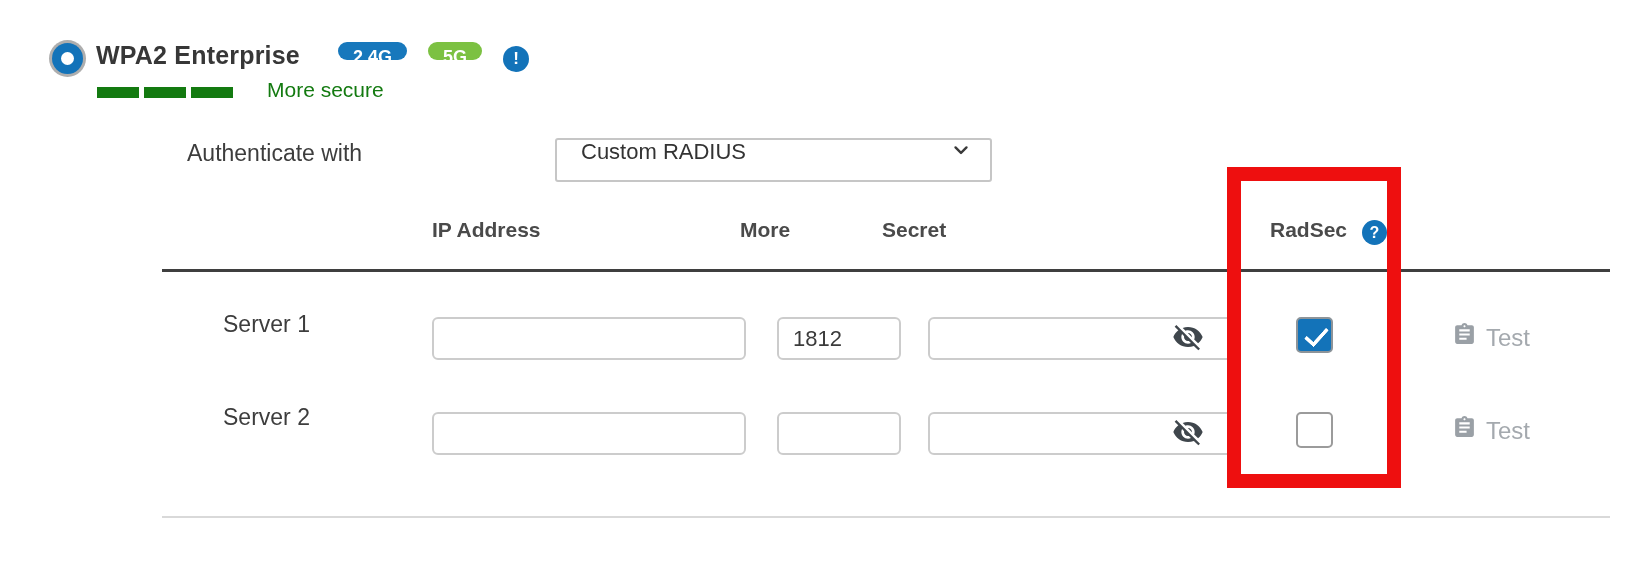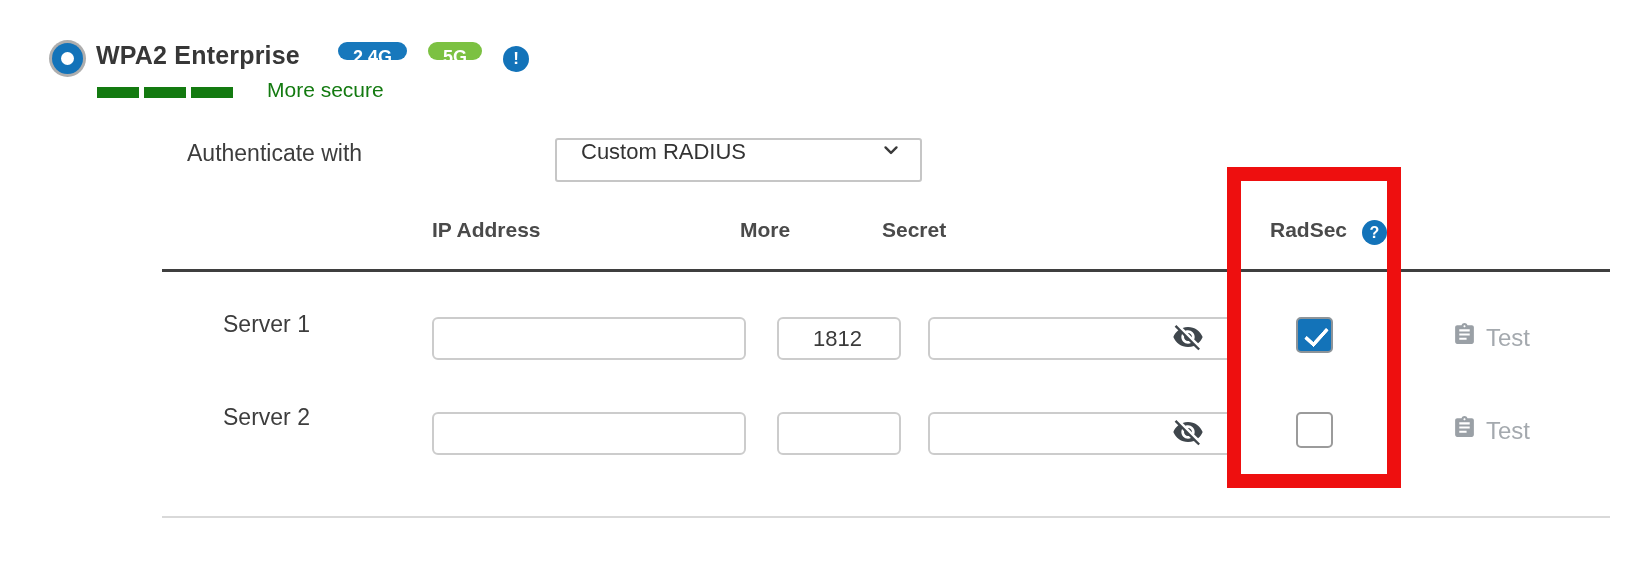--- a/index.html
+++ b/index.html
@@ -31,21 +31,21 @@
     background:#1373b9; color:#fff; font-weight:700; font-size:17px;
     text-align:center; line-height:26px; cursor:pointer;
   }
   .bars { position:absolute; left:97px; top:87px; display:flex; gap:5px; }
   .bar { width:42px; height:11px; background:#137a10; }
   .more-secure { position:absolute; left:267px; top:78px; font-size:21px; color:#137a10; }
 
   
   .auth-label { position:absolute; left:187px; top:140px; font-size:23px; color:#3d3d3d; }
   .select-box {
-    position:absolute; left:555px; top:138px; width:367px; height:44px;
+    position:absolute; left:555px; top:138px; width:437px; height:44px;
     border:2px solid #c6c6c6; border-radius:3px; background:#fff;
     display:flex; align-items:center; padding:0 18px 16px 24px; cursor:pointer;
   }
   .select-box .sel-text { flex:1; font-size:22px; color:#333; }
   .select-box svg { flex:none; }
 
   
   .th { position:absolute; top:218px; font-size:21px; font-weight:700; color:#4a4a4a; }
   .th-ip { left:432px; } .th-port { left:740px; } .th-secret { left:882px; }
   .th-radsec { left:1270px; }
@@ -58,21 +58,21 @@
   .bottom-divider { position:absolute; left:162px; top:516px; width:1448px; height:2px; background:#d9d9d9; }
 
   
   .row-label { position:absolute; left:187px; font-size:23px; color:#3d3d3d;margin-left:36px; }
   .txt-input {
     position:absolute; height:43px; border:2px solid #cccccc; border-radius:6px;
     background:#fff; font-family:"Liberation Sans", sans-serif; font-size:22px;
     color:#3b3b3b; padding:0 14px; outline:none;
   }
   .ip-input { left:432px; width:314px; }
-  .port-input { left:777px; width:124px; padding-left:34px; }
+  .port-input { left:777px; width:124px; padding-left:14px; }
   .secret-input { left:928px; width:310px; padding-right:60px; }
   .eye-btn {
     position:absolute; left:1168px; width:40px; height:34px; border:none; background:transparent;
     cursor:pointer; display:flex; align-items:center; justify-content:center;
   }
   .checkbox {
     position:absolute; left:1296px; width:37px; height:36px; border:2px solid #9b9b9b;
     border-radius:5px; background:#fff; cursor:pointer;
   }
   .checkbox.checked { background:#1373b9; border-color:#8d9499; }

